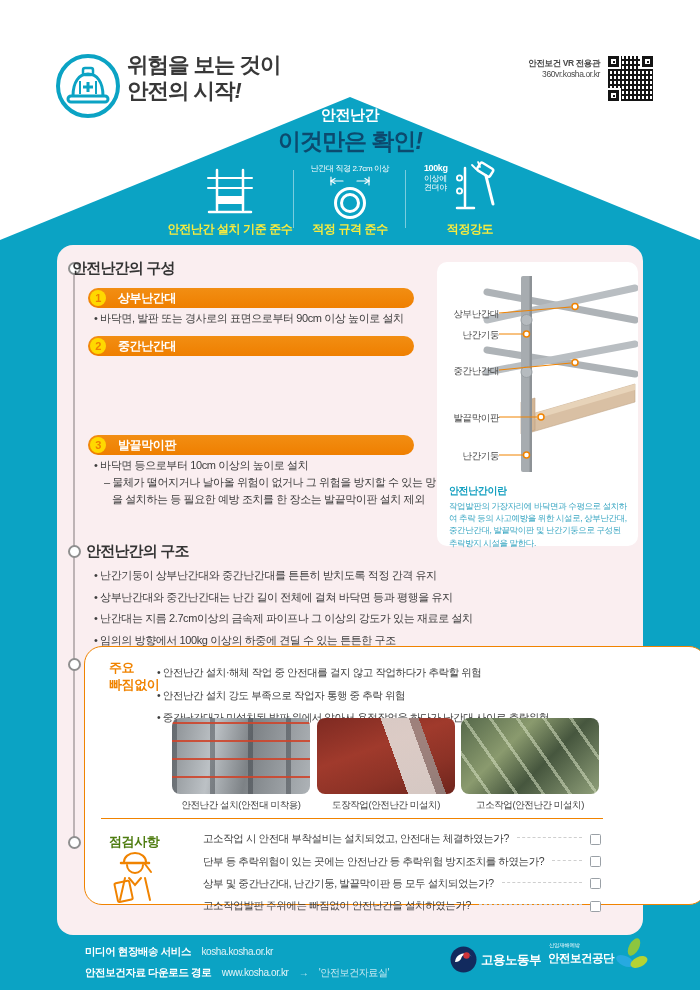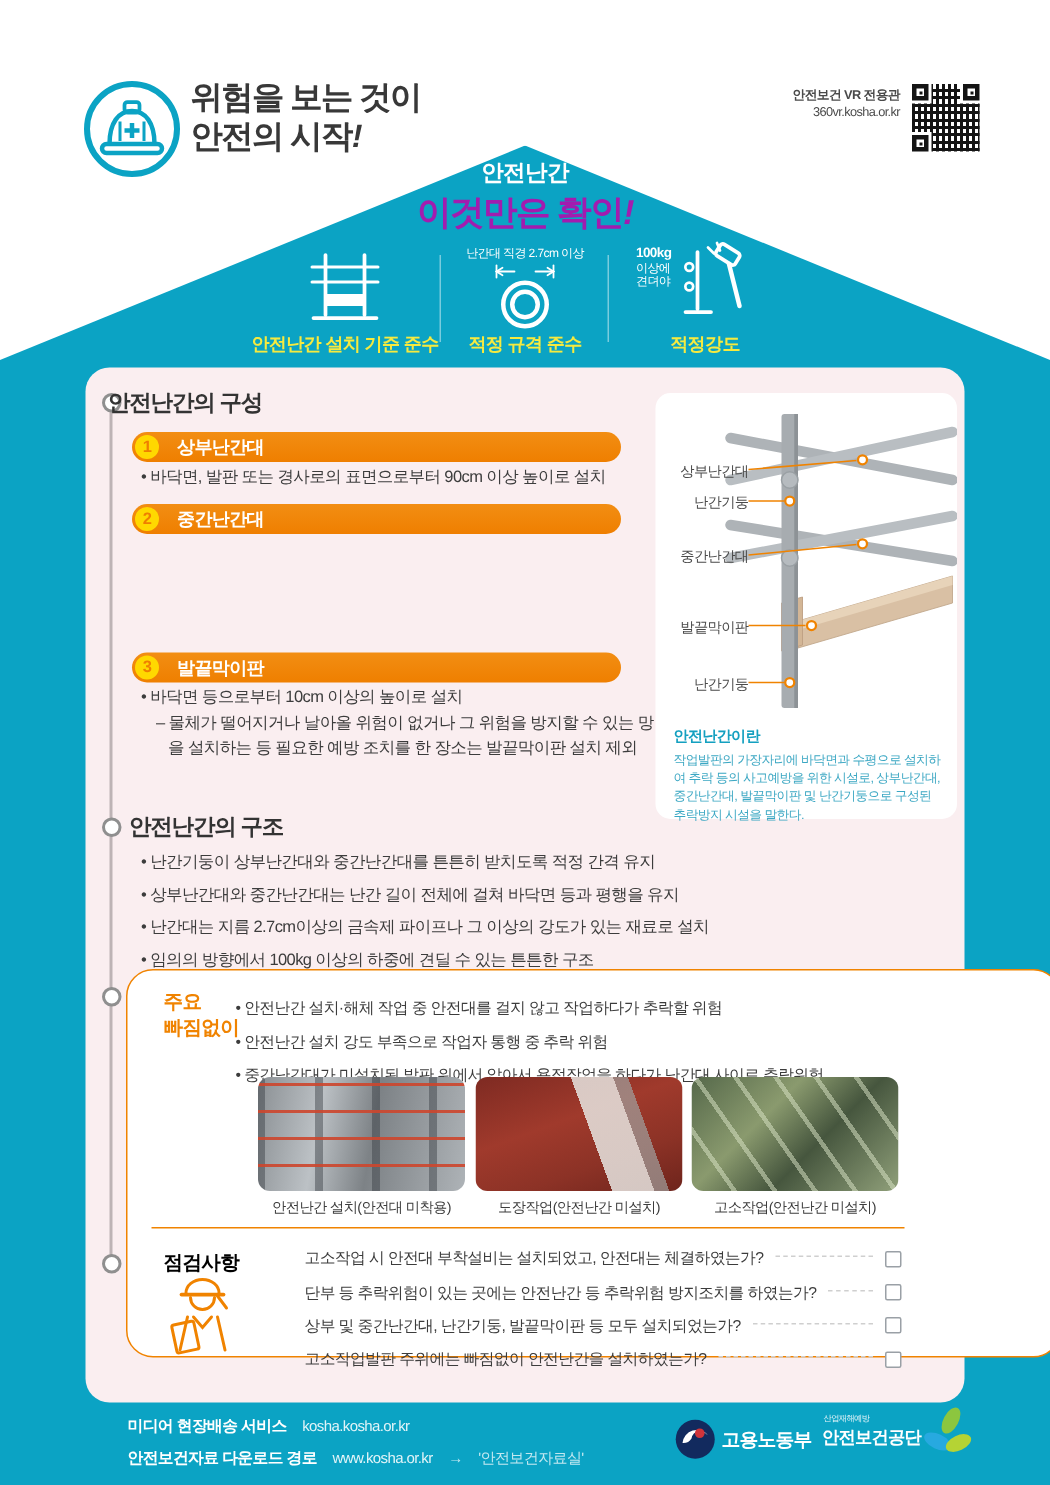--- a/index.html
+++ b/index.html
@@ -20,21 +20,21 @@
   .qf{position:absolute;width:11px;height:11px;border:3px solid #141414;background:#fff;box-shadow:0 0 0 2px #fff;box-sizing:border-box;}
   .qf::after{content:"";position:absolute;inset:1.5px;background:#141414;}
   .qf.tl{left:2px;top:2px}.qf.tr{right:2px;top:2px}.qf.bl{left:2px;bottom:2px}
 
   
   .teal{left:0;top:97px;width:700px;height:893px;background:#0BA3C4;
         clip-path:polygon(350px 0,700px 143px,700px 893px,0 893px,0 143px);}
 
   
   .ban-sub{left:0;top:106px;width:700px;text-align:center;color:#fff;font-size:15px;font-weight:800;}
-  .ban-title{left:0;top:126px;width:700px;text-align:center;color:#a21caf;font-size:23px;font-weight:800;letter-spacing:-1px;}
+  .ban-title{left:0;top:126px;width:700px;text-align:center;color:#0c4a6e;font-size:23px;font-weight:800;letter-spacing:-1px;}
   .ban-title .excl{font-style:italic;}
   .ban-div{width:1px;height:58px;top:170px;background:rgba(255,255,255,.45);}
   .ban-label{top:221px;text-align:center;color:#F6EA3F;font-weight:800;font-size:12px;}
   .ban-note2{left:295px;top:163px;width:110px;text-align:center;color:#fff;font-size:8px;}
   .ban-note3{left:424px;top:164px;color:#fff;font-size:8px;line-height:9.5px;}
   .ban-note3 .kg{font-weight:800;font-size:9px;}
 
   
   .panel{left:57px;top:245px;width:586px;height:690px;background:#FAEEF0;border-radius:16px;}
   .tline{left:73px;top:266px;width:1.5px;height:577px;background:#bdb3b5;}
@@ -71,21 +71,21 @@
     linear-gradient(100deg,#8a8f93 0%,#bcc1c5 30%,#7d8286 55%,#aeb3b7 100%);}
   .ph2{left:232px;background:
     linear-gradient(70deg,transparent 55%,rgba(230,228,224,.85) 55% 72%,rgba(160,160,158,.7) 72% 78%,transparent 78%),
     linear-gradient(160deg,#7e2a22 0%,#a03a2c 40%,#8c3226 70%,#6e241c 100%);}
   .ph3{left:376px;background:
     repeating-linear-gradient(55deg,rgba(220,230,200,.5) 0 3px,transparent 3px 22px),
     linear-gradient(135deg,#55684a 0%,#8a9a6e 35%,#46563e 60%,#90a07a 100%);}
   .caption{position:absolute;top:152px;width:150px;text-align:center;font-size:9.5px;color:#3c3c3c;}
   .cp1{left:81px}.cp2{left:226px}.cp3{left:370px}
   .hz-div{position:absolute;left:16px;top:171px;width:502px;height:1px;background:#F08300;}
-  .chk-title{position:absolute;left:24px;top:186px;font-size:13px;font-weight:800;color:#000000;}
+  .chk-title{position:absolute;left:24px;top:186px;font-size:13px;font-weight:800;color:#4d7c0f;}
   .chk-rows{position:absolute;left:118px;top:181px;width:398px;text-align:center;}
   .chk-row{display:flex;align-items:center;height:22.4px;}
   .chk-row .txt{font-size:10.5px;color:#3c3c3c;white-space:nowrap;}
   .chk-row .lead{flex:1;border-bottom:1.5px dashed #cfcfcf;margin:0 8px 3px 8px;min-width:10px;}
   .chk-box{width:11px;height:11px;border:1.3px solid #9aa0a6;background:#fff;border-radius:1.5px;box-sizing:border-box;}
 
   
   .ft{color:#fff;}
   .ft-left{left:85px;top:941px;font-size:10px;line-height:20px;}
   .ft-left .lab{font-weight:800;font-size:10.5px;}

